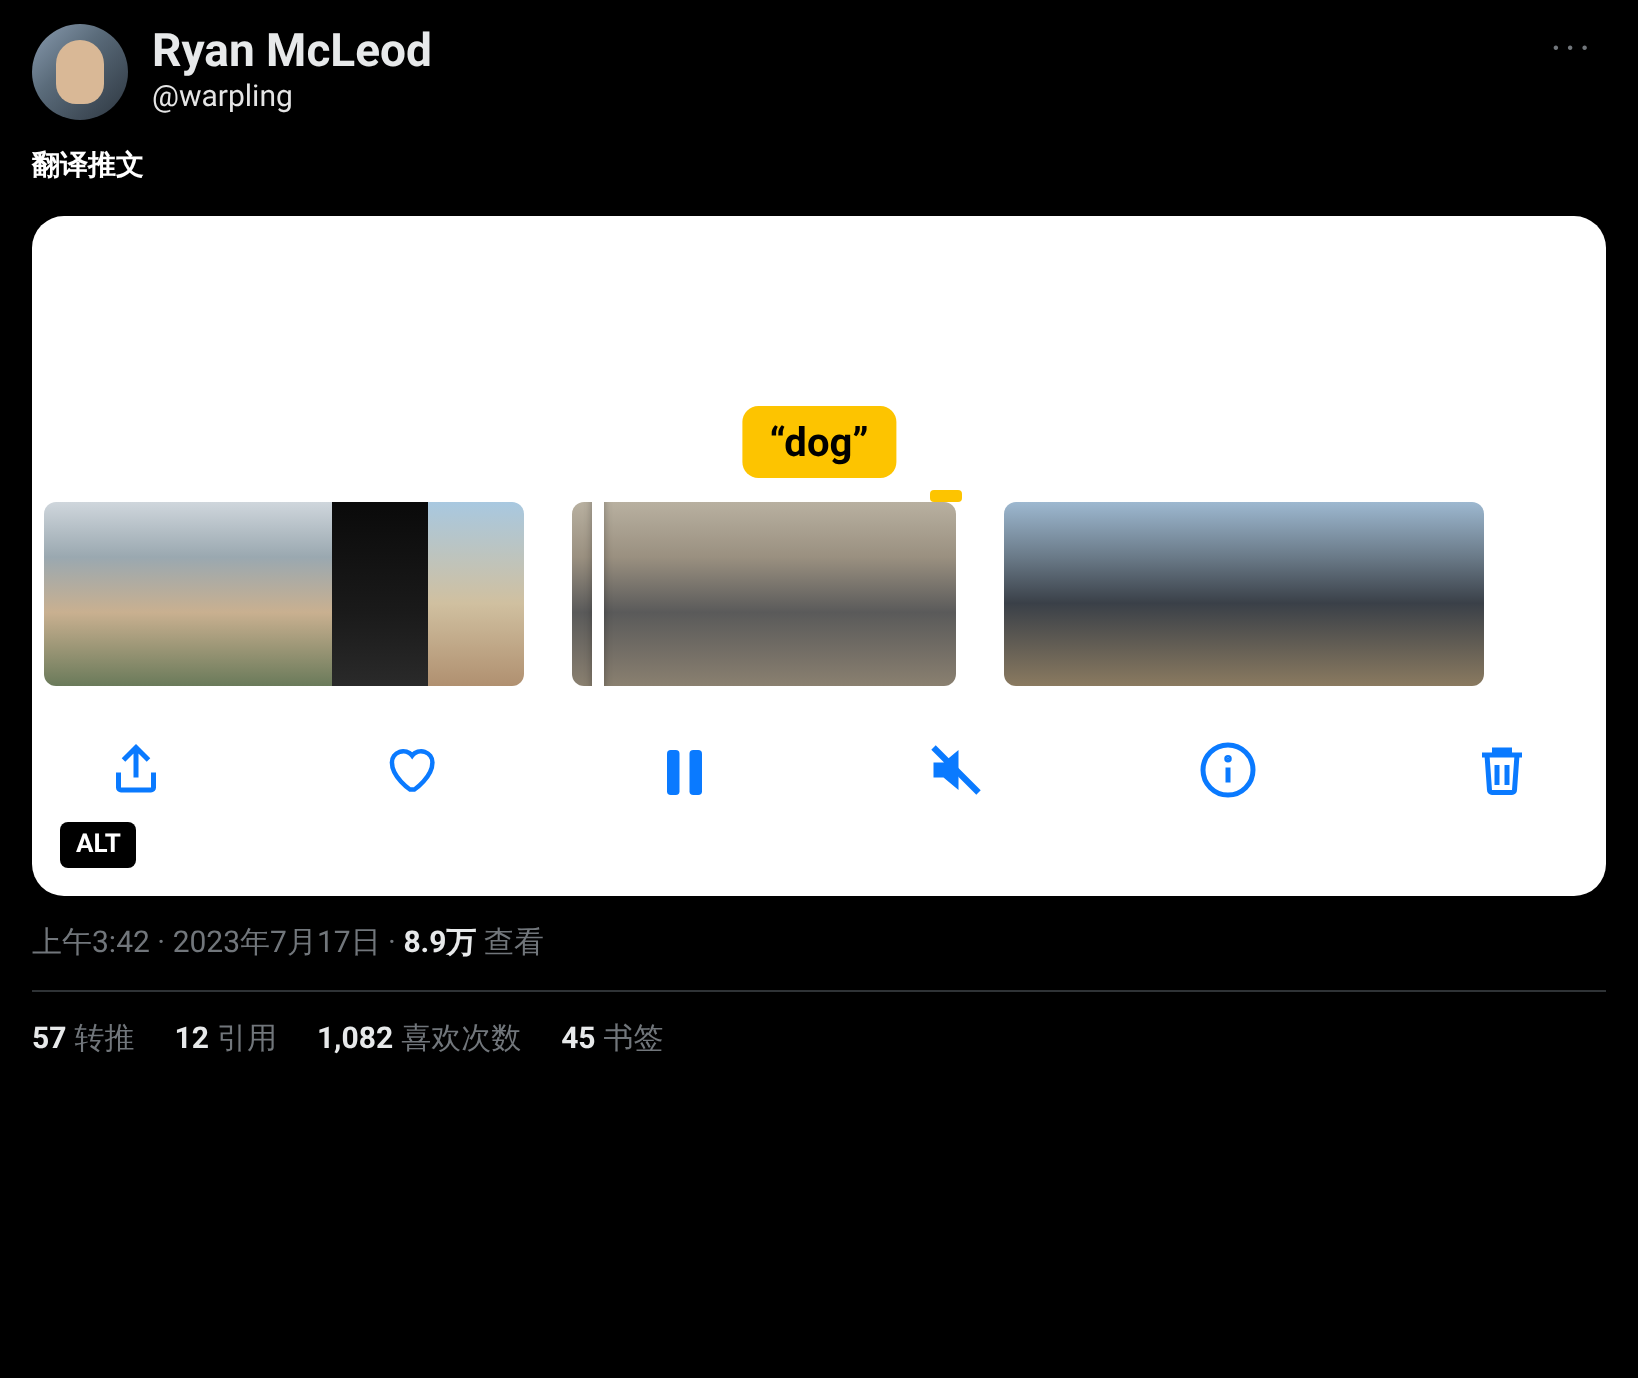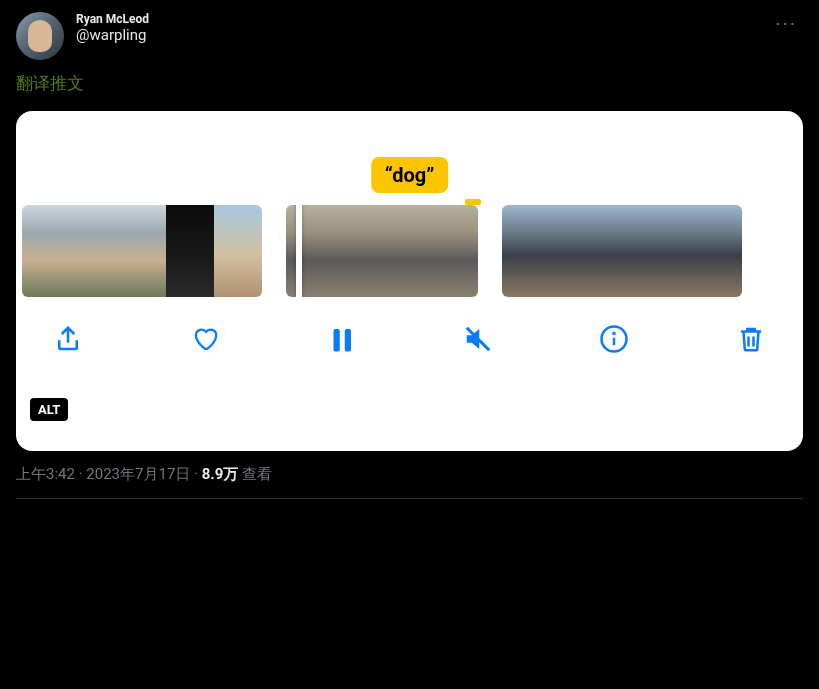--- a/index.html
+++ b/index.html
@@ -33,57 +33,58 @@
     content: "";
     position: absolute;
     left: 12px; top: 8px;
     width: 24px; height: 32px;
     background: #d9b896;
     border-radius: 12px 12px 10px 10px;
   }
   .user-block { flex: 1; }
   .display-name {
     font-weight: 700;
-    font-size: 12px;
+    font-size: 23px;
     color: #e7e9ea;
   }
   .handle {
     font-size: 15px;
     color: #e5e5e5;
   }
   .more {
     color: #71767b;
     font-size: 20px;
     letter-spacing: 2px;
     padding: 0 6px;
     cursor: pointer;
   }
   .body-text {
     font-size: 23px;
     line-height: 1.3;
     color: #e7e9ea;
     margin-bottom: 8px;
   }
   .translate-link {
-    color: #4d7c0f;
-    font-size: 17px;
+    color: #ffffff;
+    font-size: 14px;
     margin-bottom: 12px;
     display: inline-block;
     cursor: pointer;
+    font-weight: bold;
   }
   .media-card {
     background: #fff;
     border-radius: 16px;
     overflow: hidden;
     position: relative;
     height: 340px;
     margin-top: 4px;
   }
   .media-top {
-    height: 94px;
+    height: 143px;
     position: relative;
   }
   .dog-badge {
     position: absolute;
     left: 50%;
     transform: translateX(-50%);
     bottom: 12px;
     background: #fdc400;
     color: #000;
     font-weight: 700;
@@ -150,21 +151,21 @@
     justify-content: center;
     cursor: pointer;
     color: #0a7aff;
   }
   .tool-btn svg { width: 30px; height: 30px; stroke: #0a7aff; fill: none; stroke-width: 2; }
   .tool-btn.pause svg rect { fill: #0a7aff; stroke: none; }
   .tool-btn.mute svg { fill: #0a7aff; stroke: #0a7aff; }
   .alt-badge {
     position: absolute;
     left: 14px;
-    bottom: 30px;
+    bottom: 14px;
     background: #000;
     color: #fff;
     font-size: 13px;
     font-weight: 700;
     padding: 4px 8px;
     border-radius: 4px;
   }
   .meta-line {
     color: #71767b;
     font-size: 15px;
@@ -269,14 +270,20 @@
     <div class="alt-badge">ALT</div>
   </div>
 
   <div class="meta-line">
     <span>上午3:42</span> ·
     <span>2023年7月17日</span> ·
     <span class="views-count">8.9万</span>
     <span>查看</span>
   </div>
 
+  <div class="stats">
+    <span><span class="num">57</span><span>转推</span></span>
+    <span><span class="num">12</span><span>引用</span></span>
+    <span><span class="num">1,082</span><span>喜欢次数</span></span>
+    <span><span class="num">45</span><span>书签</span></span>
+  </div>
 
 </div>
 
 </body></html>

